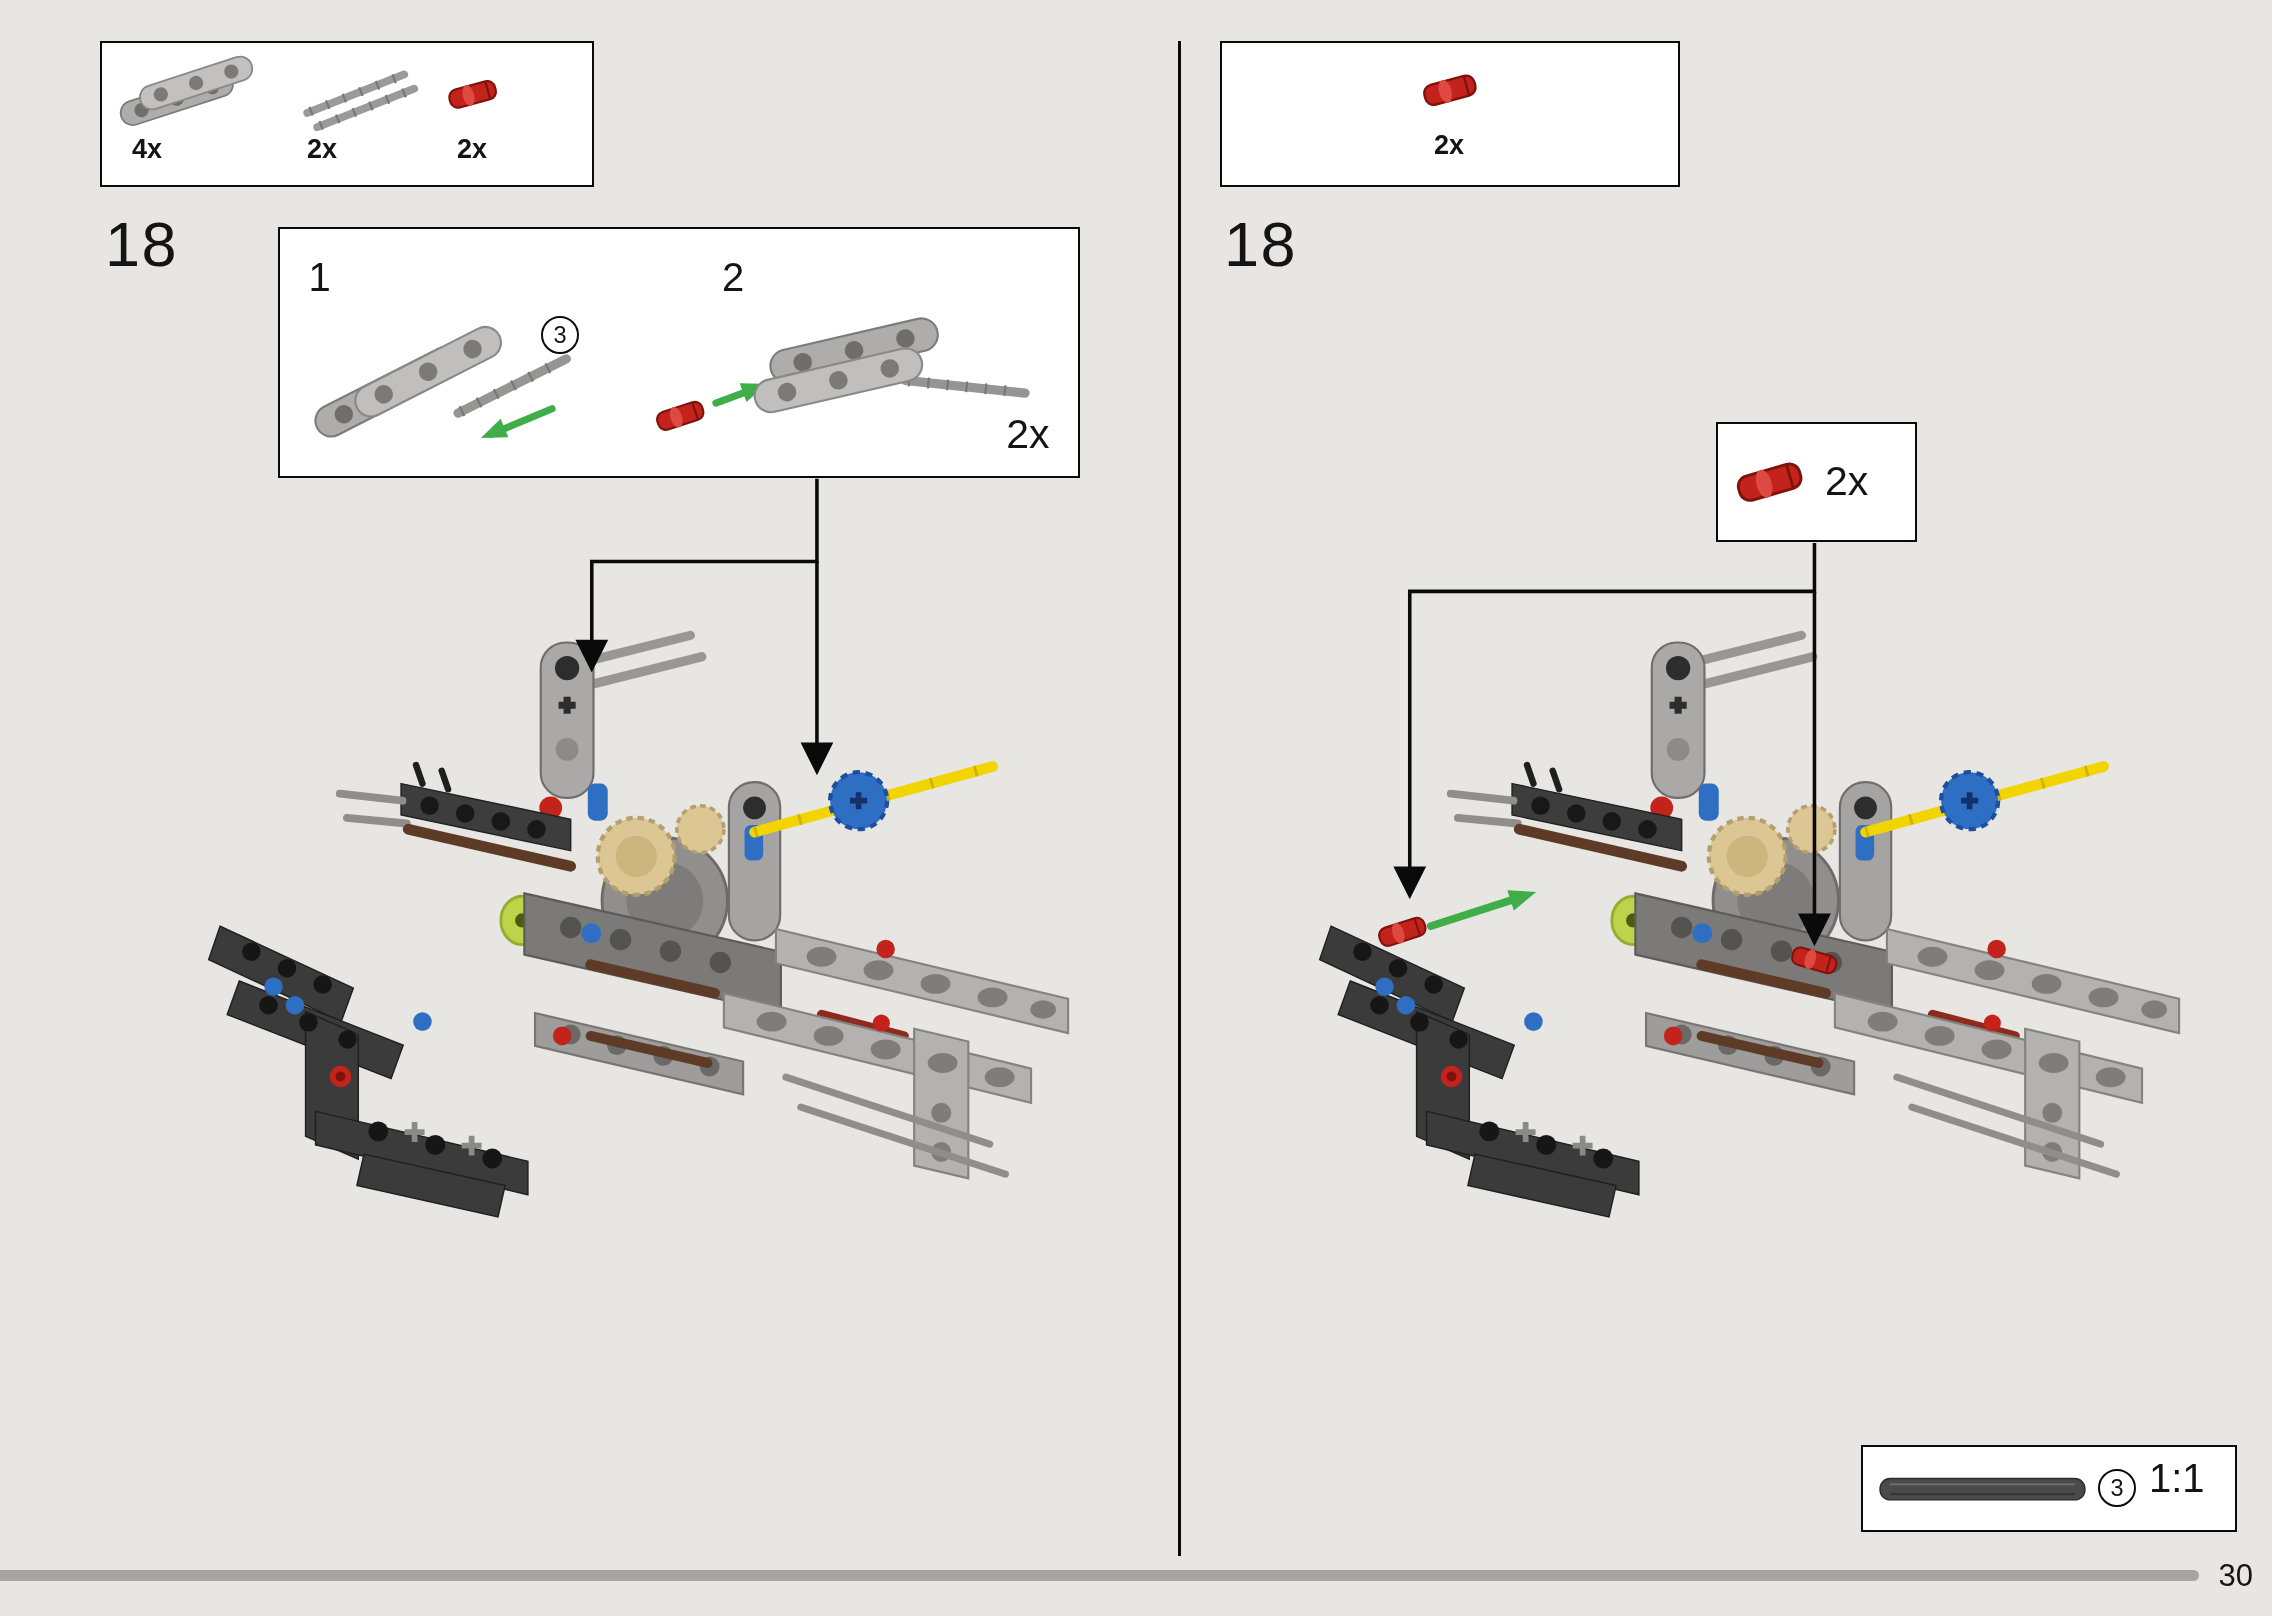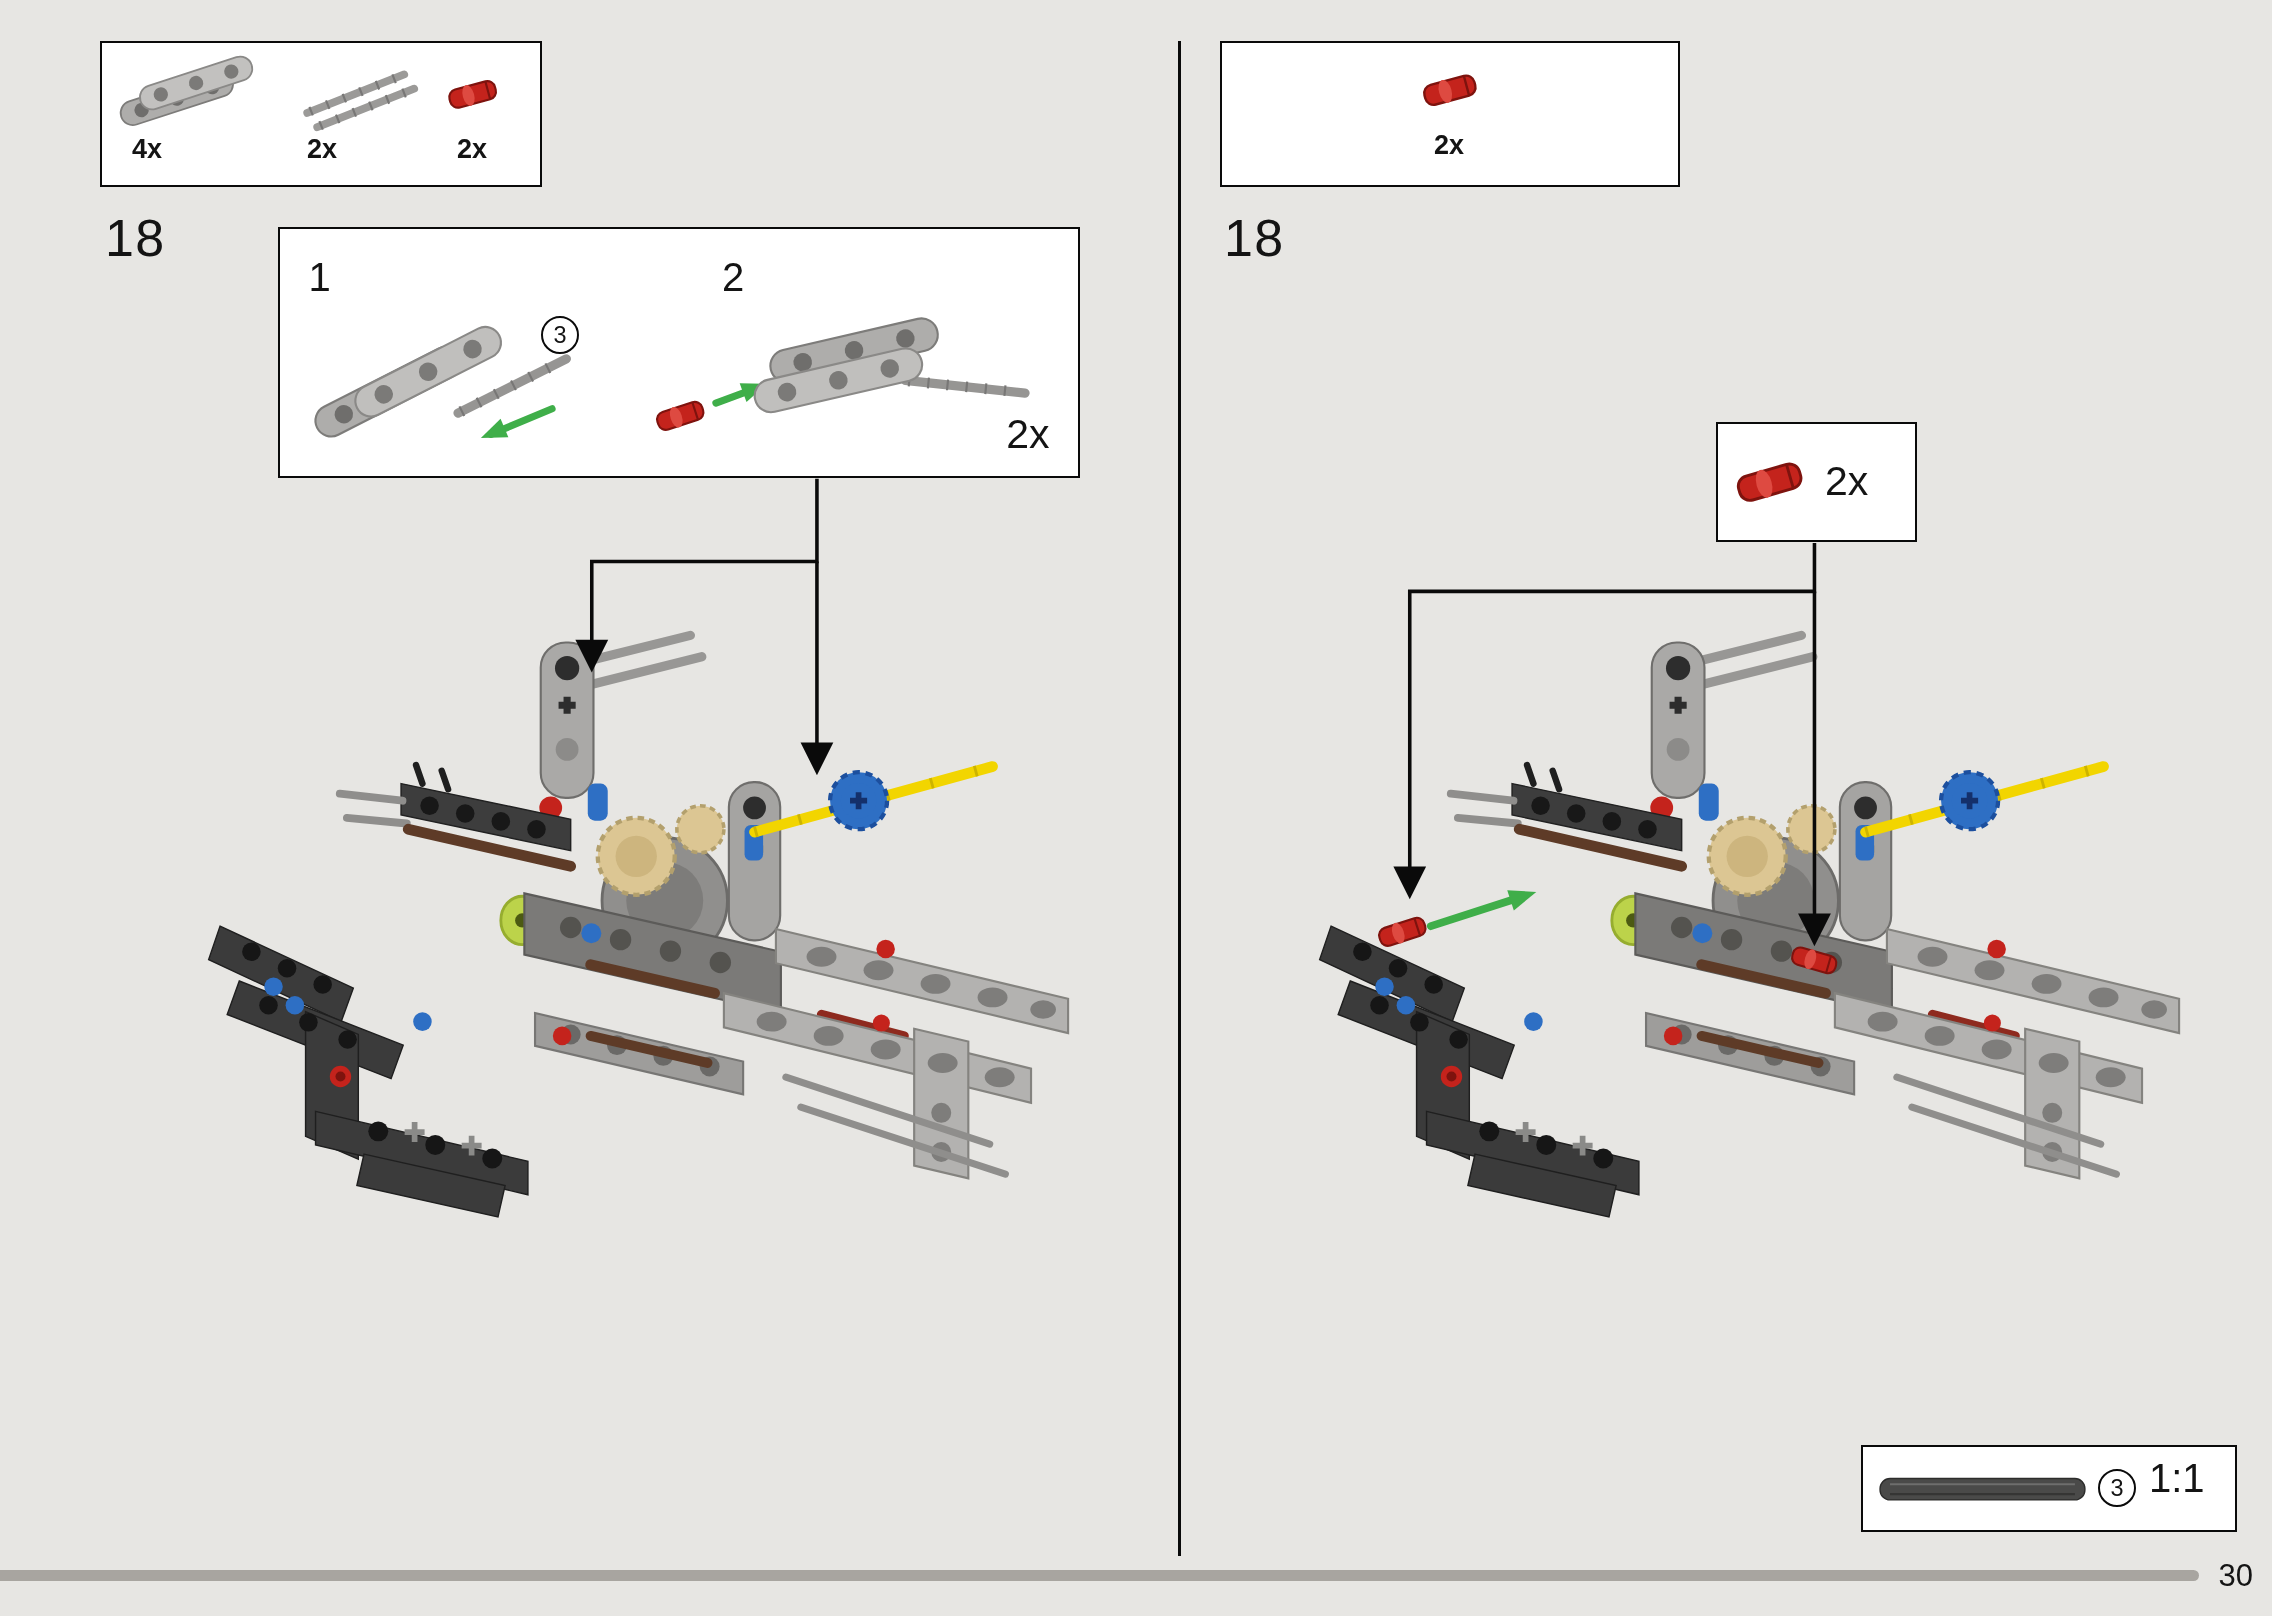--- a/index.html
+++ b/index.html
@@ -6,21 +6,21 @@
   html, body { width:2273px; height:1616px; }
   body {
     position:relative;
     background:#e7e6e3;
     font-family:"Liberation Sans", sans-serif;
     color:#141414;
     overflow:hidden;
   }
   .abs { position:absolute; }
   .box { position:absolute; background:#ffffff; border:2.1px solid #0a0a0a; }
-  .step-number { position:absolute; font-size:52px; font-weight:500; letter-spacing:1.4px; color:#141414; }
+  .step-number { position:absolute; font-size:63px; font-weight:500; letter-spacing:1.4px; color:#141414; }
   .count-sm { position:absolute; font-size:27px; font-weight:700; color:#141414; }
   .count-lg { position:absolute; font-size:41px; font-weight:500; color:#141414; }
   .substep { position:absolute; font-size:40px; font-weight:400; color:#141414; }
   .badge {
     position:absolute; width:38px; height:38px;
     border:2.5px solid #0a0a0a; border-radius:50%;
     background:#ffffff; display:flex; align-items:center; justify-content:center;
     font-size:23.5px; font-weight:400; color:#141414;
   }
   .divider { position:absolute; left:1178px; top:41px; width:2.9px; height:1515px; background:#0a0a0a; }
@@ -165,21 +165,21 @@
         <line x1="822" y1="650" x2="1108" y2="744"></line>
         <line x1="843" y1="692" x2="1130" y2="786"></line>
       </g>
       <circle cx="962" cy="470" r="13" fill="#c4231c"></circle>
       <circle cx="956" cy="574" r="12" fill="#c4231c"></circle>
       <circle cx="508" cy="592" r="13" fill="#c4231c"></circle>
     </symbol>
   </defs>
 </svg>
 
-<div class="box" style="left:100px; top:41px; width:442px; height:146px;">
+<div class="box" style="left:100px; top:41px; width:494px; height:146px;">
   <svg class="abs" style="left:0; top:0;" width="459" height="142" viewBox="0 0 644 199">
     <g>
       <g transform="translate(105,78) rotate(-18)">
         <rect x="-82" y="-17" width="164" height="34" rx="17" fill="#aeadab" stroke="#7d7c7a" stroke-width="2.5"></rect>
         <circle cx="-52" cy="0" r="10" fill="#6f6e6c"></circle>
           <circle cx="0" cy="0" r="10" fill="#6f6e6c"></circle>
           <circle cx="52" cy="0" r="10" fill="#6f6e6c"></circle>
       </g>
       <g transform="translate(132,56) rotate(-18)">
         <rect x="-82" y="-17" width="164" height="34" rx="17" fill="#c2c1bf" stroke="#8a8987" stroke-width="2.5"></rect>

